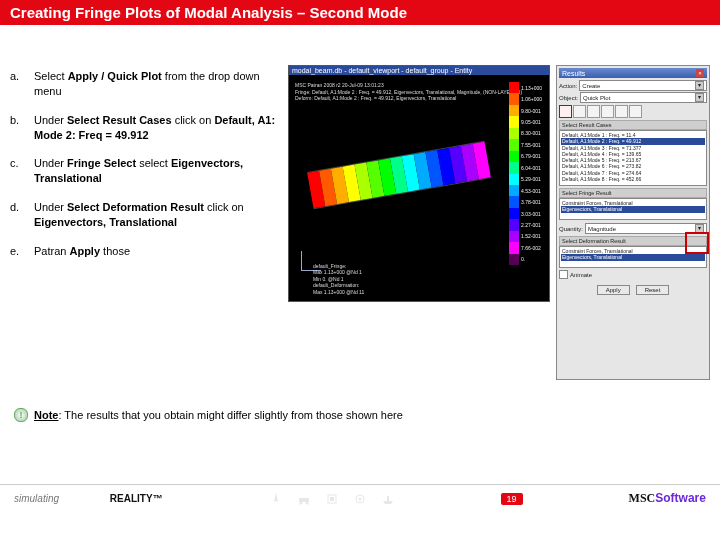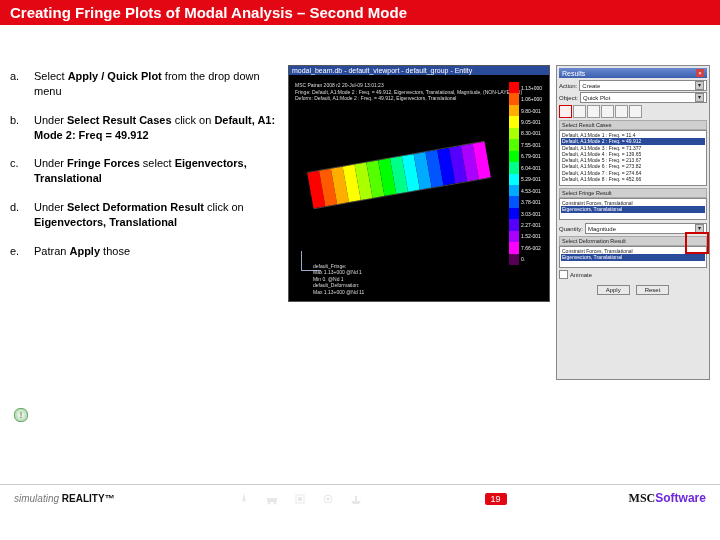--- a/index.html
+++ b/index.html
@@ -265,21 +265,21 @@
     display: flex;
     align-items: center;
     justify-content: space-between;
     padding: 6px 14px 0;
   }
   .sim-reality {
     font-size: 10px;
     color: #777;
     font-style: italic;
   }
-  .sim-reality b { color: #111; font-style: normal; }
+  .sim-reality b { color: #111; font-style: normal; margin-left: 48px; }
   .msc {
     font-weight: bold;
     font-size: 12px;
   }
   .msc .m { color: #111; font-family: Liberation Serif, serif; }
   .msc .s { color: #6d28d9; }
   .pagenum {
     background: #e30613;
     color: #fff;
     font-size: 9px;
@@ -307,21 +307,21 @@
       </tr>
       <tr>
         <td>b.</td>
         <td>
           <span>Under </span><b>Select Result Cases</b><span> click on </span><b>Default, A1: Mode 2: Freq = 49.912</b>
         </td>
       </tr>
       <tr>
         <td>c.</td>
         <td>
-          <span>Under </span><b>Fringe Forces</b><span> select </span><b>Eigenvectors, Translational</b>
+          <span>Under </span><b>Fringe Select</b><span> select </span><b>Eigenvectors, Translational</b>
         </td>
       </tr>
       <tr>
         <td>d.</td>
         <td>
           <span>Under </span><b>Select Deformation Result</b><span> click on </span><b>Eigenvectors, Translational</b>
         </td>
       </tr>
       <tr>
         <td>e.</td>
@@ -504,20 +504,23 @@
       </div>
 
       <div class="callout"></div>
     </div>
 
   </div>
 </div>
 
 <div class="note-row">
   <span class="note-icon">!</span>
+  <span>
+    <b><u>Note</u></b><span>: The results that you obtain might differ slightly from those shown here</span>
+  </span>
 </div>
 
 <div class="footer">
   <div class="footer-inner">
     <span class="sim-reality">
       <span>simulating</span>
       <b>REALITY™</b>
     </span>
     <span class="mid-icons">
       <svg width="14" height="14">

